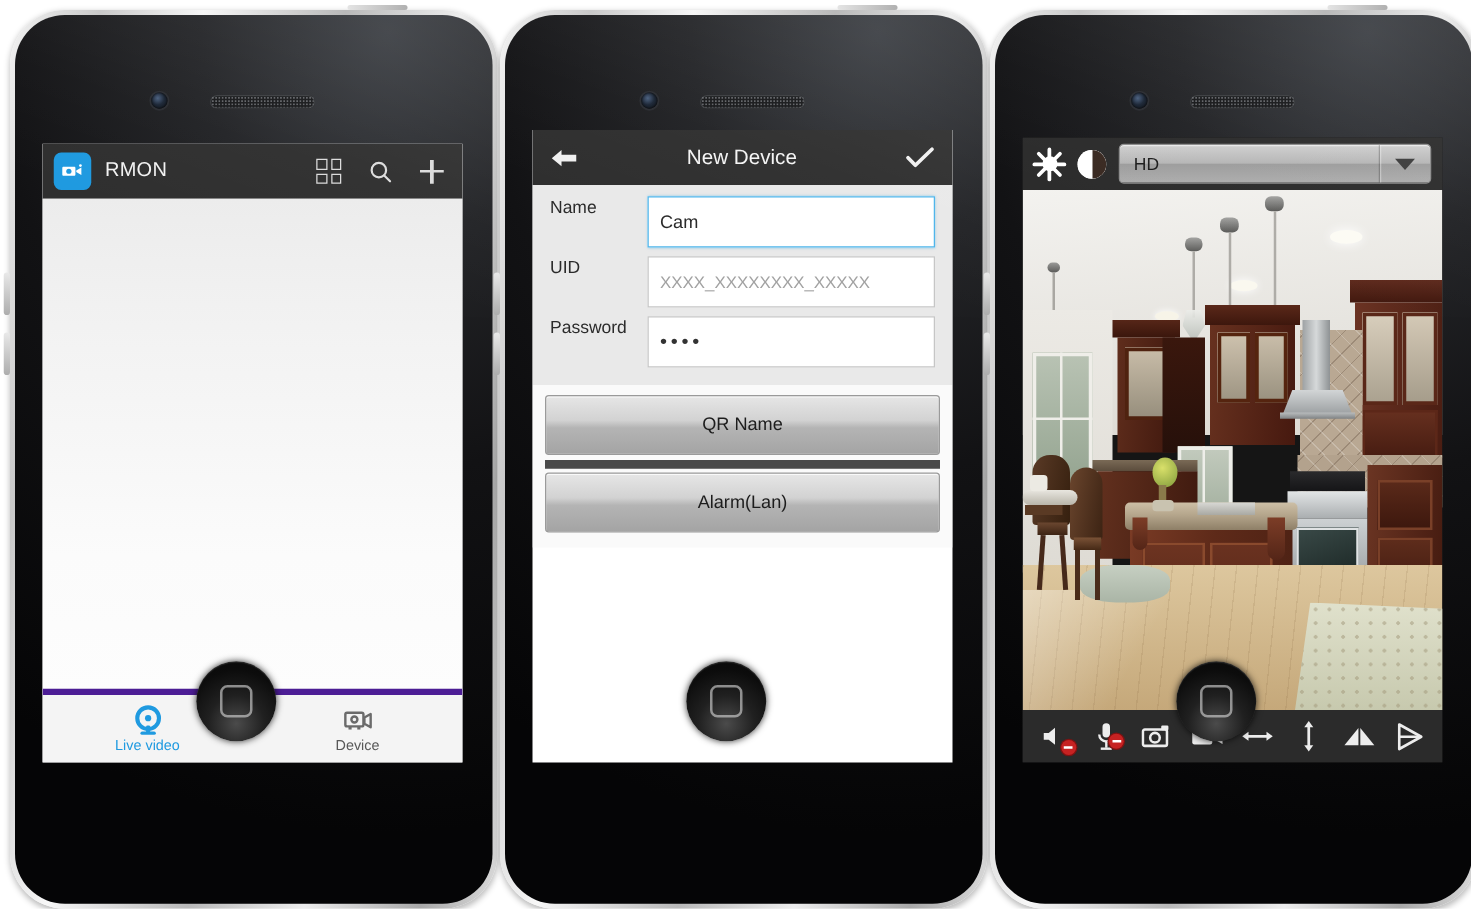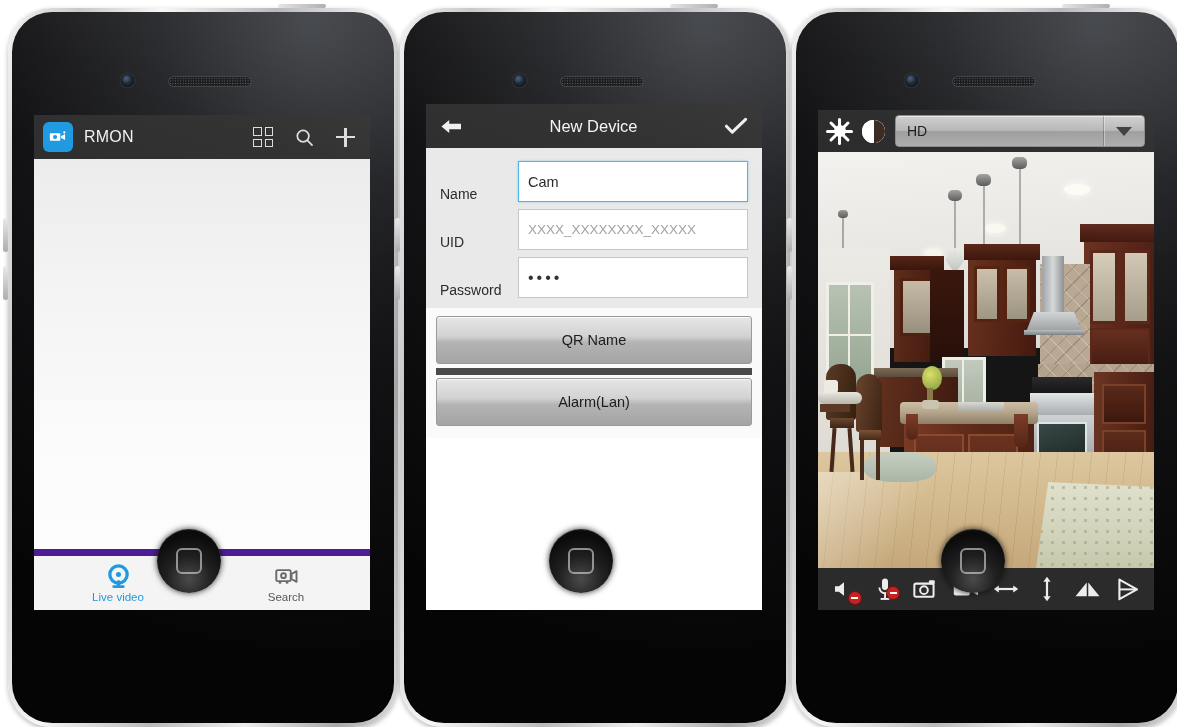--- a/index.html
+++ b/index.html
@@ -46,30 +46,30 @@
   .icn{display:flex;align-items:center;justify-content:center;}
   .grid4{width:20px;height:20px;display:grid;grid-template-columns:1fr 1fr;grid-template-rows:1fr 1fr;gap:3px;}
   .grid4 b{border:1.7px solid #dcdcdc;display:block;}
   .plus{position:relative;width:19px;height:19px;}
   .plus::before,.plus::after{content:"";position:absolute;background:#dcdcdc;}
   .plus::before{left:0;top:8.2px;width:19px;height:2.2px;}
   .plus::after{top:0;left:8.4px;height:19px;width:2.2px;}
 
   .blankbody{position:absolute;left:0;right:0;background:linear-gradient(180deg,#ececec 0%,#f3f3f3 30%,#fbfbfb 72%,#fdfdfd 100%);}
   .tabbar{position:absolute;left:0;right:0;bottom:0;height:54px;background:#f4f4f4;
-          border-top:7px solid #4c1d95;display:flex;}
+          border-top:5px solid #4c1d95;display:flex;}
   .tab{flex:1;display:flex;flex-direction:column;align-items:center;justify-content:center;gap:1px;}
   .tab .lbl{font-size:11.5px;color:#585858;}
   .tab.active .lbl{color:#1f9ae0;}
 
   
   .navbar{height:44px;background:#2f2f2f;display:flex;align-items:center;padding:0 14px;}
   .navtitle{flex:1;text-align:center;color:#f4f4f4;font-size:16.5px;}
   .formzone{background:#e9e9e9;padding:9px 0 10px 0;}
-  .frow{display:flex;align-items:flex-end;height:45px;padding:0 14px;margin-bottom:3px;}
+  .frow{display:flex;align-items:flex-start;height:45px;padding:0 14px;margin-bottom:3px;}
   .flabel{width:78px;font-size:14px;color:#2b2b2b;}
   .finput{flex:1;height:41px;background:#fff;border:1px solid #c6c6c6;display:flex;align-items:center;
           padding:0 9px;font-size:14.5px;color:#2b2b2b;box-sizing:border-box;}
   .finput.focus{border:1.6px solid #4db4ea;box-shadow:0 0 2px rgba(77,180,234,.6);}
   .finput.ph{color:#a2a2a2;font-size:13.5px;}
   .dots{letter-spacing:3px;font-size:16px;color:#333;}
   .btnzone{background:#fafafa;padding:8px 10px 0 10px;}
   .gbtn{height:46px;border:1px solid #9a9a9a;border-radius:3px;
         background:linear-gradient(180deg,#e6e6e6 0%,#d2d2d2 42%,#b4b4b4 55%,#a4a4a4 100%);
         display:flex;align-items:center;justify-content:center;font-size:14.5px;color:#1d1d1d;
@@ -164,21 +164,21 @@
             <span class="lbl">Live video</span>
           </div>
           <div class="tab">
             <svg width="27" height="27" viewBox="0 0 28 28" aria-hidden="true">
               <rect x="3.4" y="7.4" width="15" height="11.4" rx="1.4" fill="none" stroke="#6b6b6b" stroke-width="2"></rect>
               <path d="M19.2 11.4l5.2-2.9v11l-5.2-2.9z" fill="none" stroke="#6b6b6b" stroke-width="2" stroke-linejoin="round"></path>
               <circle cx="10.9" cy="13.1" r="2.5" fill="none" stroke="#6b6b6b" stroke-width="2"></circle>
               <rect x="6" y="18.8" width="2.6" height="2.6" fill="#6b6b6b"></rect>
               <rect x="13.3" y="18.8" width="2.6" height="2.6" fill="#6b6b6b"></rect>
             </svg>
-            <span class="lbl">Search</span>
+            <span class="lbl">Device</span>
           </div>
         </div>
       </div>
 
       <div class="home" style="left:145px;top:517px;">
           <span></span>
         </div>
     </div>
   </div>
 

